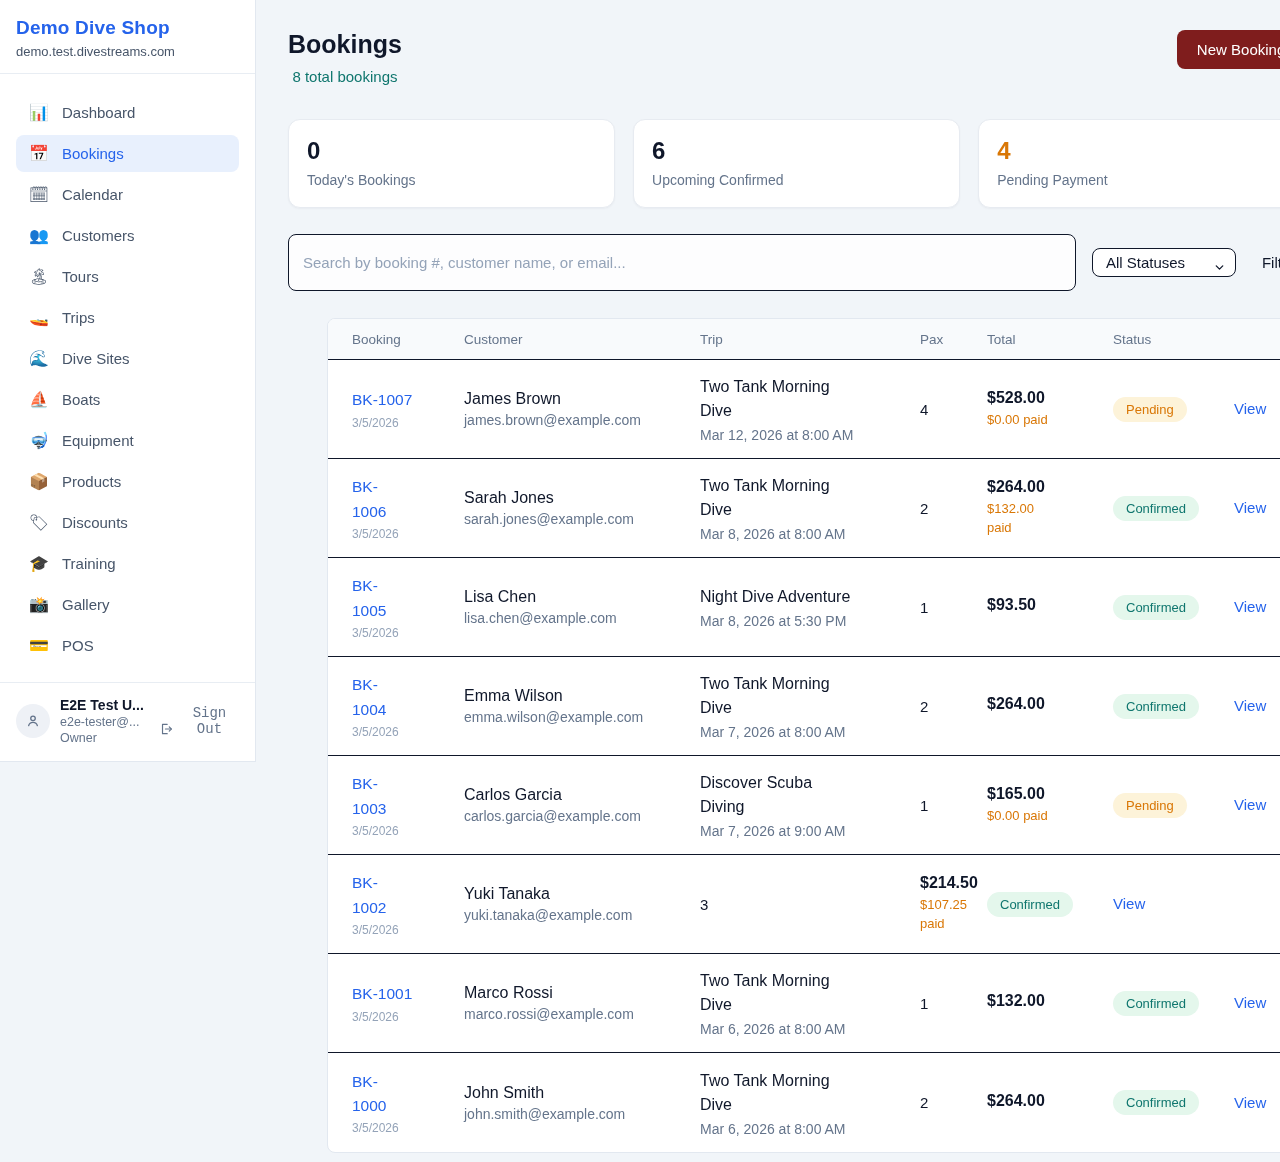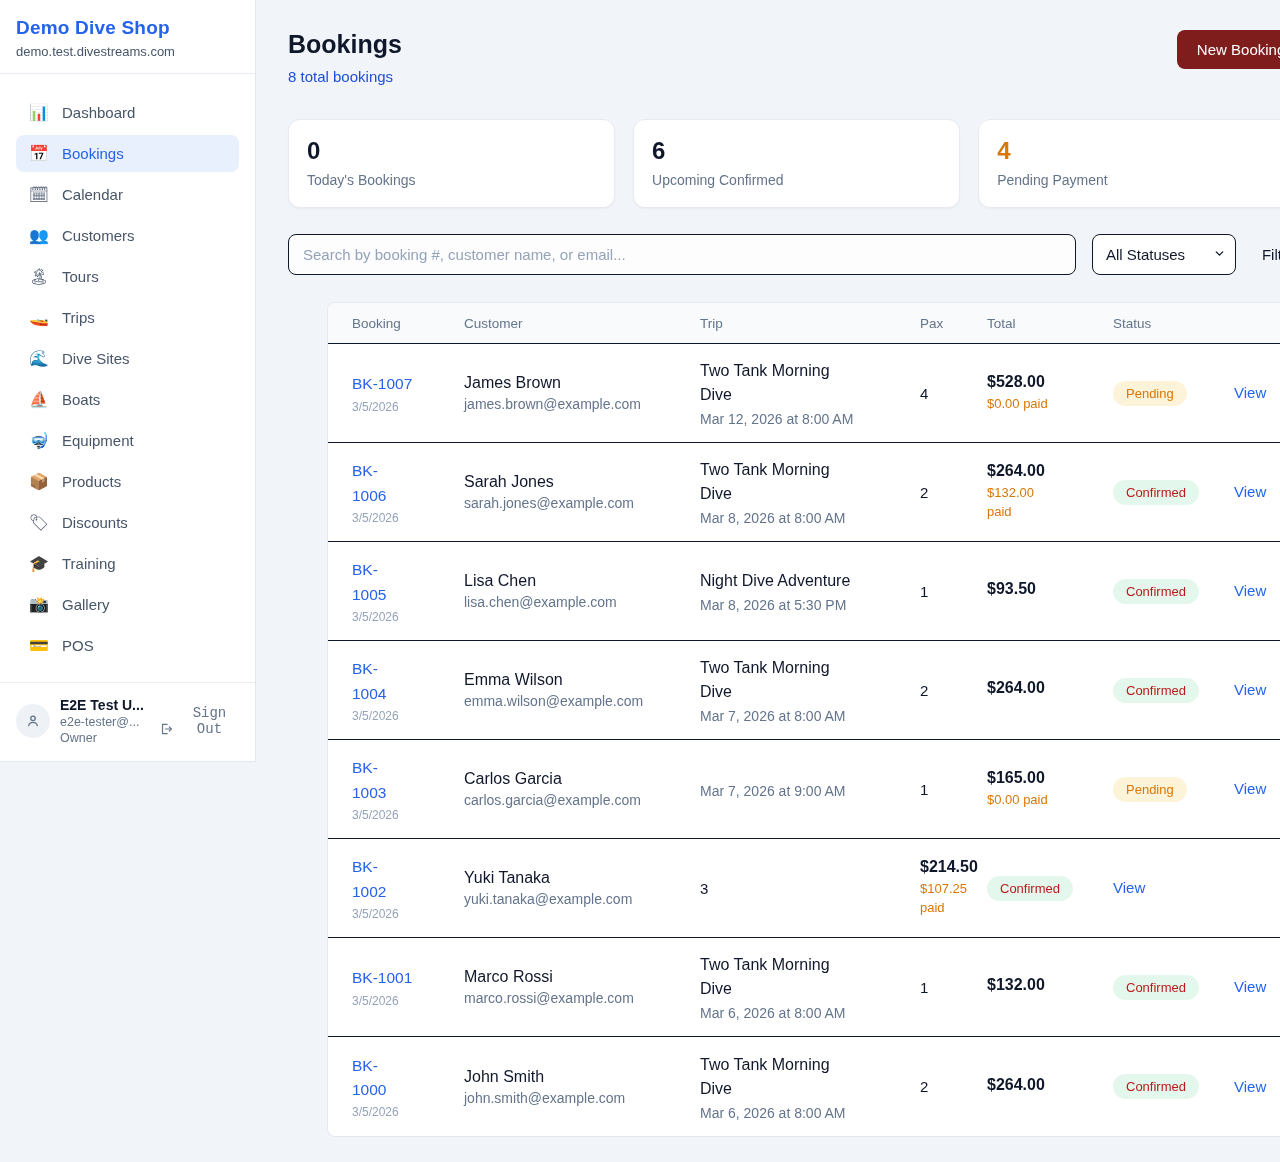--- a/index.html
+++ b/index.html
@@ -45,48 +45,48 @@
   .user-email, .user-role { font-size:12.5px; color:#64748b; white-space:nowrap; margin-top:2px; }
   .signout-btn {
     margin-left:auto; display:flex; align-items:flex-end; gap:7px;
     color:#64748b; font-size:14px; background:none; border:none; cursor:pointer;
     font-family:Liberation Mono, monospace;
   }
   
   .main { flex:1; padding:30px 32px 32px 32px; }
   .page-header { display:flex; justify-content:space-between; align-items:flex-start; margin-bottom:34px; }
   .page-title { font-size:25px; font-weight:bold; color:#0f172a; }
-  .page-subtitle { font-size:15px; color:#1d4ed8; margin-top:9px; }
+  .page-subtitle { font-size:15px; color:#0f766e; margin-top:9px;text-align:center; }
   .primary-btn {
     background:#7f1d1d; color:#fff; border:none; cursor:pointer;
     font-family:inherit; font-size:15px; font-weight:500;
     padding:11px 20px; border-radius:8px;
   }
   
   .stats { display:grid; grid-template-columns:1fr 1fr 1fr; gap:18px; margin-bottom:26px; }
   .stat-card {
     background:#fff; border:1px solid #e7ebf1; border-radius:12px;
     padding:17px 18px 19px 18px;
     box-shadow:0 1px 2px rgba(15,23,42,.04);
   }
   .stat-value { font-size:24px; font-weight:bold; color:#0f172a; }
   .stat-value.orange { color:#d97706; }
   .stat-label { font-size:14px; color:#64748b; margin-top:7px; }
   
   .filter-row { display:flex; align-items:center; gap:16px; margin-bottom:27px; }
   .search-input {
-    flex:1; height:41px;
+    flex:1; height:57px;
     border:1px solid #0f172a; border-radius:8px;
     padding:0 14px; font-size:15px; font-family:inherit; color:#0f172a;
     background:#fdfdfe; outline:none;
   }
   .search-input::placeholder { color:#94a3b8; }
   .select-wrap { position:relative; }
   .status-select {
-    height:41px; width:144px;
+    height:29px; width:144px;
     border:1px solid #0f172a; border-radius:8px;
     background:#fff; color:#0f172a;
     font-family:inherit; font-size:15px;
     padding:0 28px 0 13px;
     appearance:none; -webkit-appearance:none; cursor:pointer;
   }
   .select-chevron { position:absolute; right:10px; top:13px; pointer-events:none; }
   .filter-btn {
     background:none; border:none; cursor:pointer;
     font-family:inherit; font-size:15px; color:#0f172a; padding:0 10px;
@@ -118,21 +118,21 @@
   .trip-name { font-size:16px; font-weight:500; color:#0f172a; white-space:pre-line; line-height:1.5; }
   .trip-date { font-size:14px; color:#64748b; margin-top:4px; }
   .pax { font-size:15px; color:#0f172a; }
   .total-amt { font-size:16px; font-weight:bold; color:#0f172a; }
   .total-paid { font-size:13px; color:#d97706; white-space:pre-line; line-height:1.45; margin-top:4px; }
   .badge {
     display:inline-block; font-size:13px;
     padding:5px 13px; border-radius:999px;
   }
   .badge.pending { background:#fdf3d9; color:#d97706; }
-  .badge.confirmed { background:#e4f7ec; color:#b91c1c; }
+  .badge.confirmed { background:#e4f7ec; color:#0f766e; }
   .view-link { color:#2563eb; font-size:15px; cursor:pointer; background:none; border:none; font-family:inherit; padding:0; }
 </style>
 </head>
 <body>
 
 <aside class="sidebar">
   <div class="brand">
     <div class="brand-title">Demo Dive Shop</div>
     <div class="brand-domain">demo.test.divestreams.com</div>
   </div>
@@ -383,20 +383,22 @@
           <div class="cell">
             <div class="bk-id">BK-
 1003</div>
             <div class="bk-date">3/5/2026</div>
           </div>
           <div class="cell">
             <div class="cust-name">Carlos Garcia</div>
             <div class="cust-email">carlos.garcia@example.com</div>
           </div>
           <div class="cell">
+            <div class="trip-name">Discover Scuba
+Diving</div>
             <div class="trip-date">Mar 7, 2026 at 9:00 AM</div>
           </div>
           <div class="cell pax">1</div>
           <div class="cell">
             <div class="total-amt">$165.00</div>
             <div class="total-paid">$0.00 paid</div>
           </div>
           <div class="cell">
             <span class="badge pending">Pending</span>
           </div>

